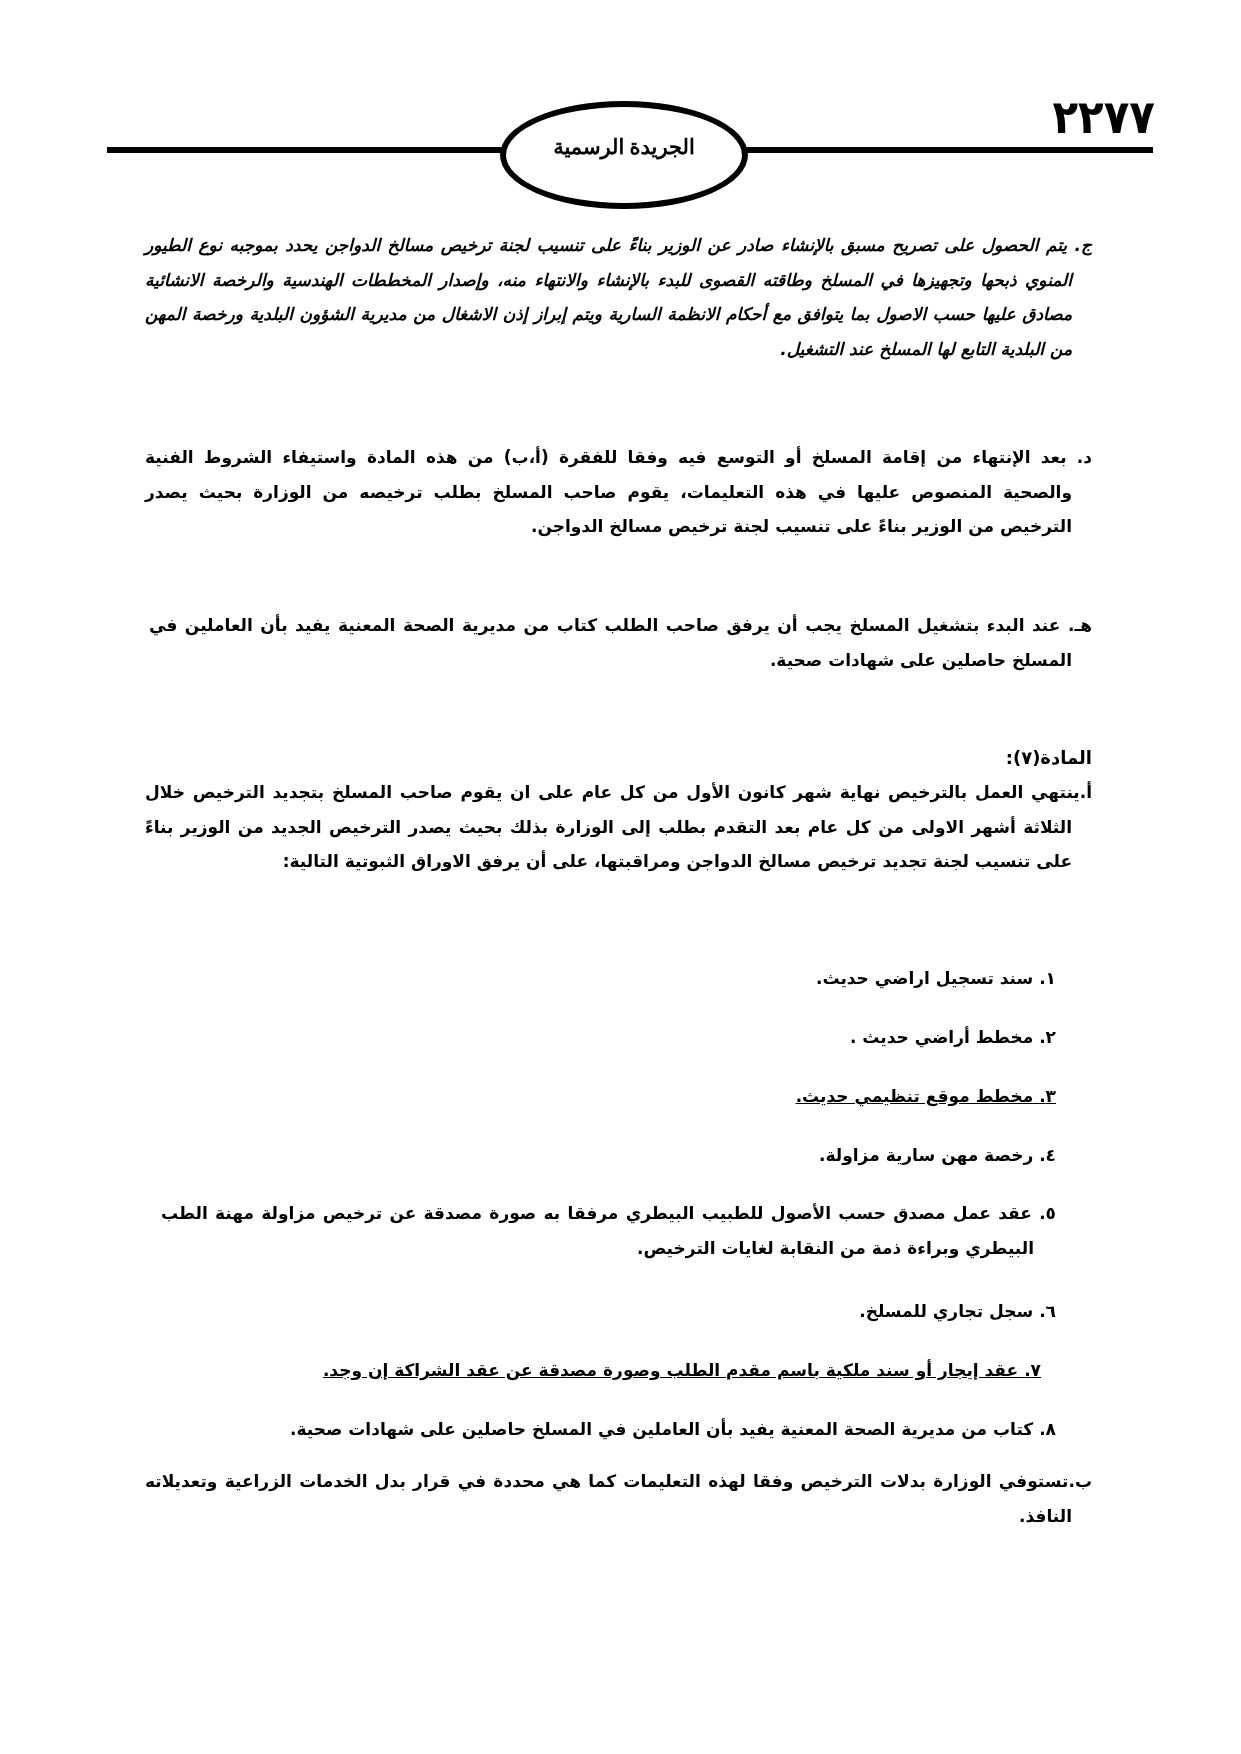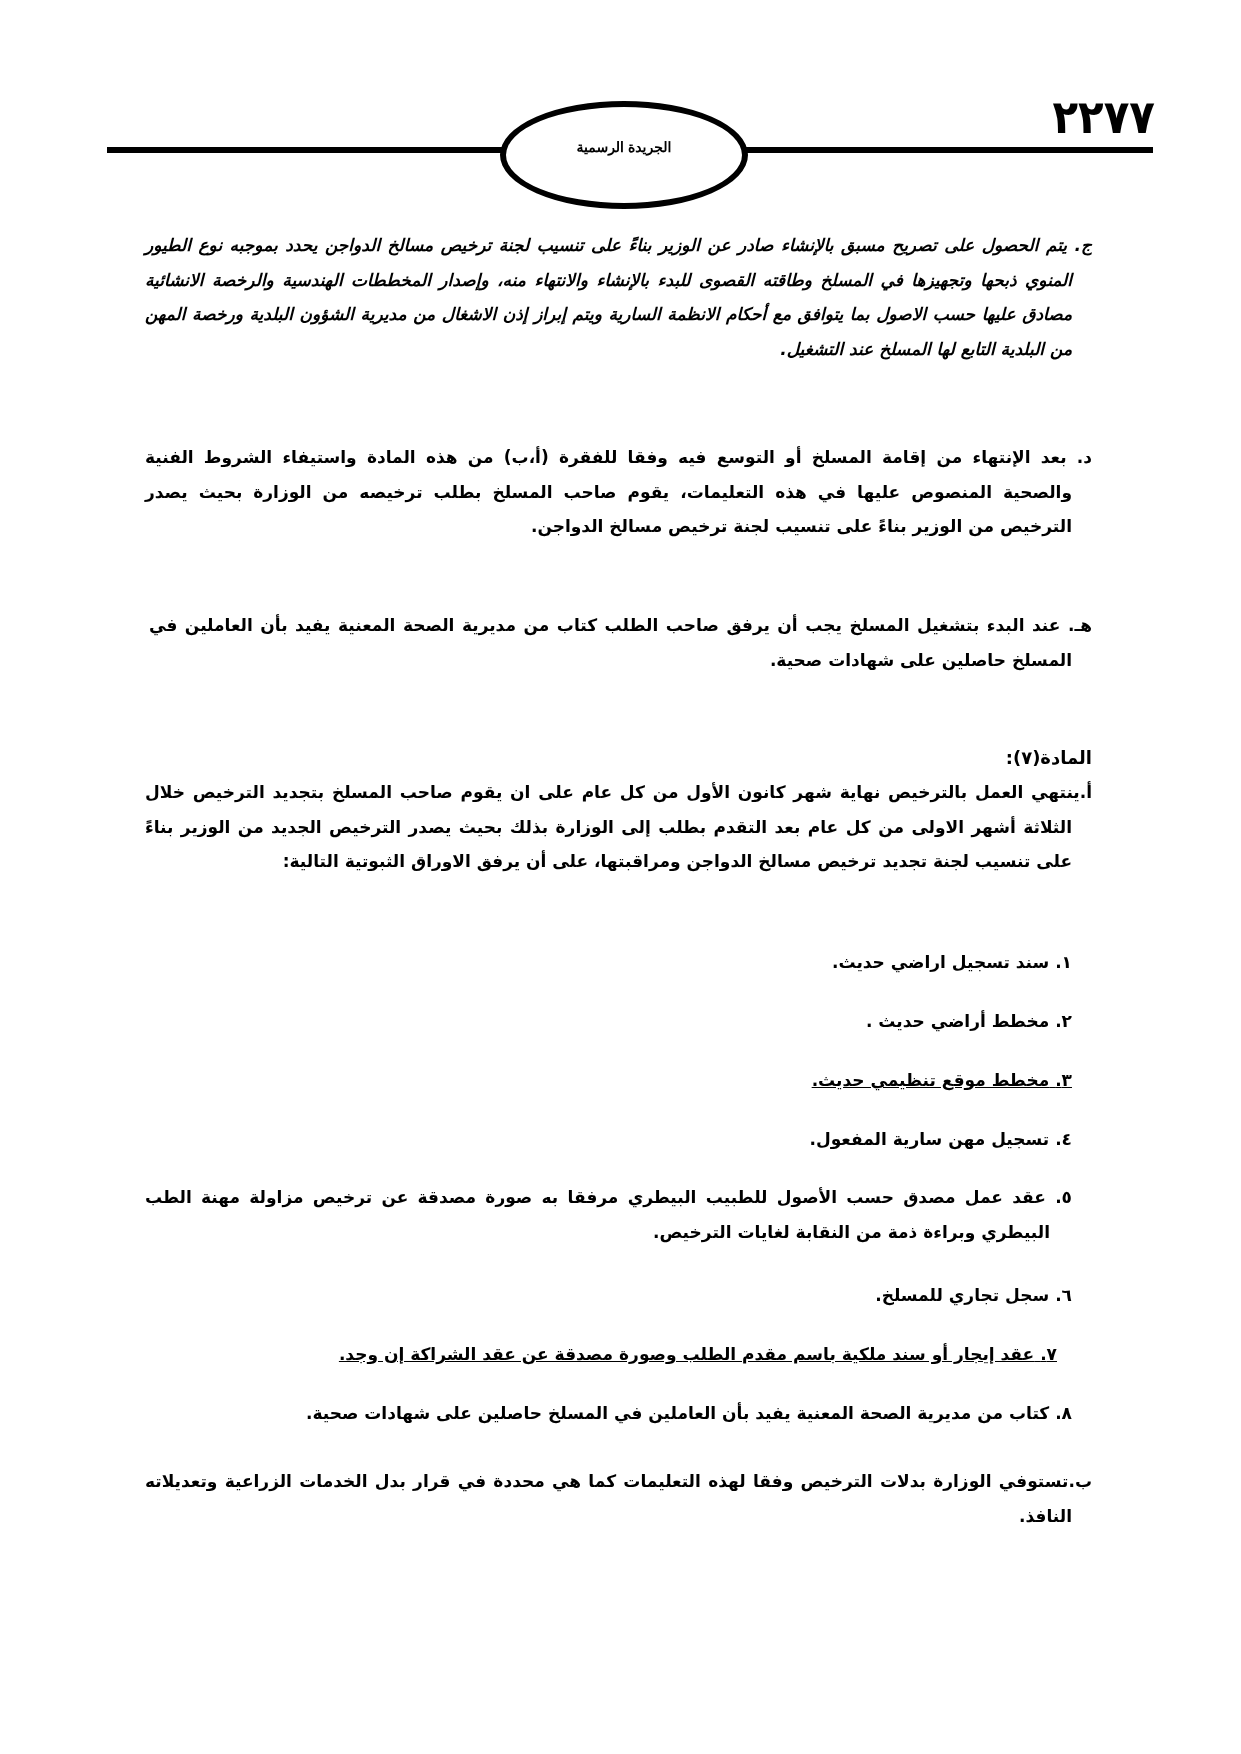--- a/index.html
+++ b/index.html
@@ -2,36 +2,36 @@
 <html><head>
   <meta charset="utf-8">
   <style>
     html, body { margin: 0; padding: 0; background: #ffffff; }
     body { width: 1241px; height: 1754px; position: relative; overflow: hidden;
            font-family: "DejaVu Sans", "Liberation Sans", sans-serif; color: #000; }
     .header-line { position: absolute; left: 107px; top: 147px; width: 1046px; height: 6px; background: #000; }
     .header-oval { position: absolute; left: 500px; top: 101px; width: 236px; height: 96px;
                    border: 6px solid #000; border-radius: 50%; background: #fff;
                    display: flex; align-items: center; justify-content: center; }
-    .header-oval span { font-family: Liberation Sans, sans-serif; font-size: 14px; font-weight: bold; direction: rtl; margin-top: -16px; }
+    .header-oval span { font-family: Liberation Serif, serif; font-size: 21px; font-weight: bold; direction: rtl; margin-top: -16px; }
     .page-number { position: absolute; left: 1040px; top: 92px; width: 115px; text-align: right;
                    font-family: "DejaVu Sans", sans-serif; font-weight: bold; font-size: 42px; line-height: 52px;
                    letter-spacing: -1px; transform: scaleY(1.1); }
     .content { position: absolute; left: 145px; top: 200px; width: 947px; direction: rtl; text-align: justify;
                font-family: "DejaVu Sans", sans-serif; font-weight: bold; font-size: 17px; line-height: 34.5px; }
     .para { margin: 0; }
     .para .lbl { display: inline; }
     .hang { padding-right: 20px; text-indent: -20px; }
     .p-j { position: absolute; top: 28px; right: 0; left: 0; font-style: italic; }
     .p-d { position: absolute; top: 240px; right: 0; left: 0; }
     .p-h { position: absolute; top: 408px; right: 0; left: 4px; }
     .article-title { position: absolute; top: 541px; right: 0; font-size: 18px; }
     .p-a { position: absolute; top: 575px; right: 0; left: 0; }
     .list { position: absolute; top: 745px; right: 20px; left: 0; margin: 0; padding: 0; list-style: none; }
-    .list li { margin: 0; line-height: 34.5px; }
+    .list li { margin: 16px; line-height: 34.5px; }
     .li-1 { position: absolute; top: 0; right: 0; left: 0; }
     .li-2 { position: absolute; top: 59px; right: 0; left: 0; }
     .li-3 { position: absolute; top: 118px; right: 0; left: 0; text-decoration: underline; }
     .li-4 { position: absolute; top: 177px; right: 0; left: 0; }
     .li-5 { position: absolute; top: 235px; right: 0; left: 0; padding-right: 22px; text-indent: -22px; }
     .li-6 { position: absolute; top: 333px; right: 0; left: 0; }
     .li-7 { position: absolute; top: 392px; right: 15px; left: 0; text-decoration: underline; }
     .li-8 { position: absolute; top: 451px; right: 0; left: -22px; }
     .p-b { position: absolute; top: 1264px; right: 0; left: 0; padding-right: 20px; text-indent: -20px; }
   </style>
@@ -75,21 +75,21 @@
     <li class="li-2">
       <span>٢.</span>
       <span>مخطط أراضي حديث .</span>
     </li>
     <li class="li-3">
       <span>٣.</span>
       <span>مخطط موقع تنظيمي حديث.</span>
     </li>
     <li class="li-4">
       <span>٤.</span>
-      <span>تسجيل مهن سارية المفعول.</span>
+      <span>رخصة مهن سارية مزاولة.</span>
     </li>
     <li class="li-5">
       <span>٥.</span>
       <span>عقد عمل مصدق حسب الأصول للطبيب البيطري مرفقا به صورة مصدقة عن ترخيص مزاولة مهنة الطب البيطري وبراءة ذمة من النقابة لغايات الترخيص.</span>
     </li>
     <li class="li-6">
       <span>٦.</span>
       <span>سجل تجاري للمسلخ.</span>
     </li>
     <li class="li-7">

